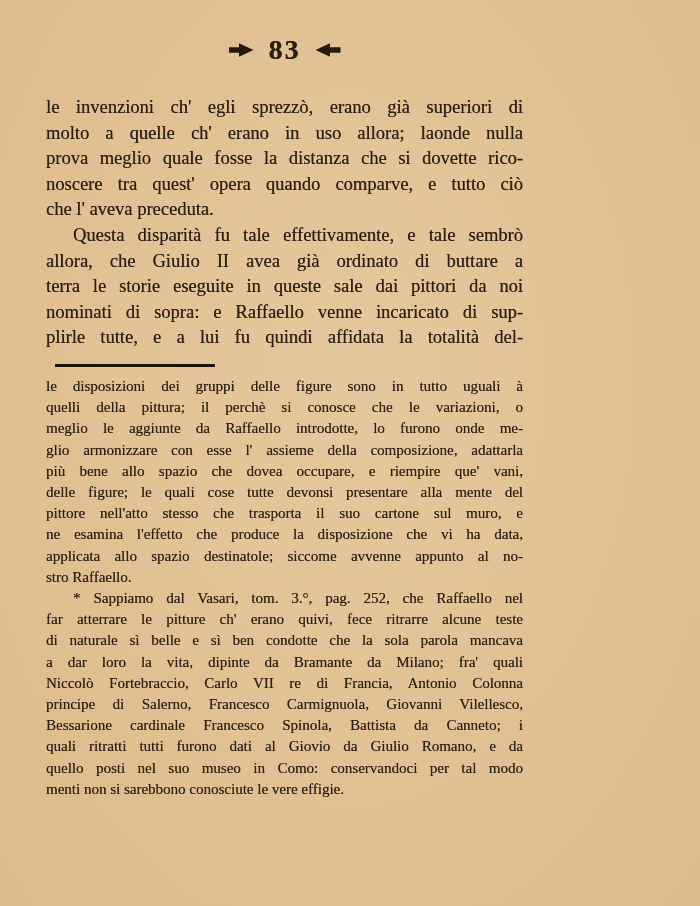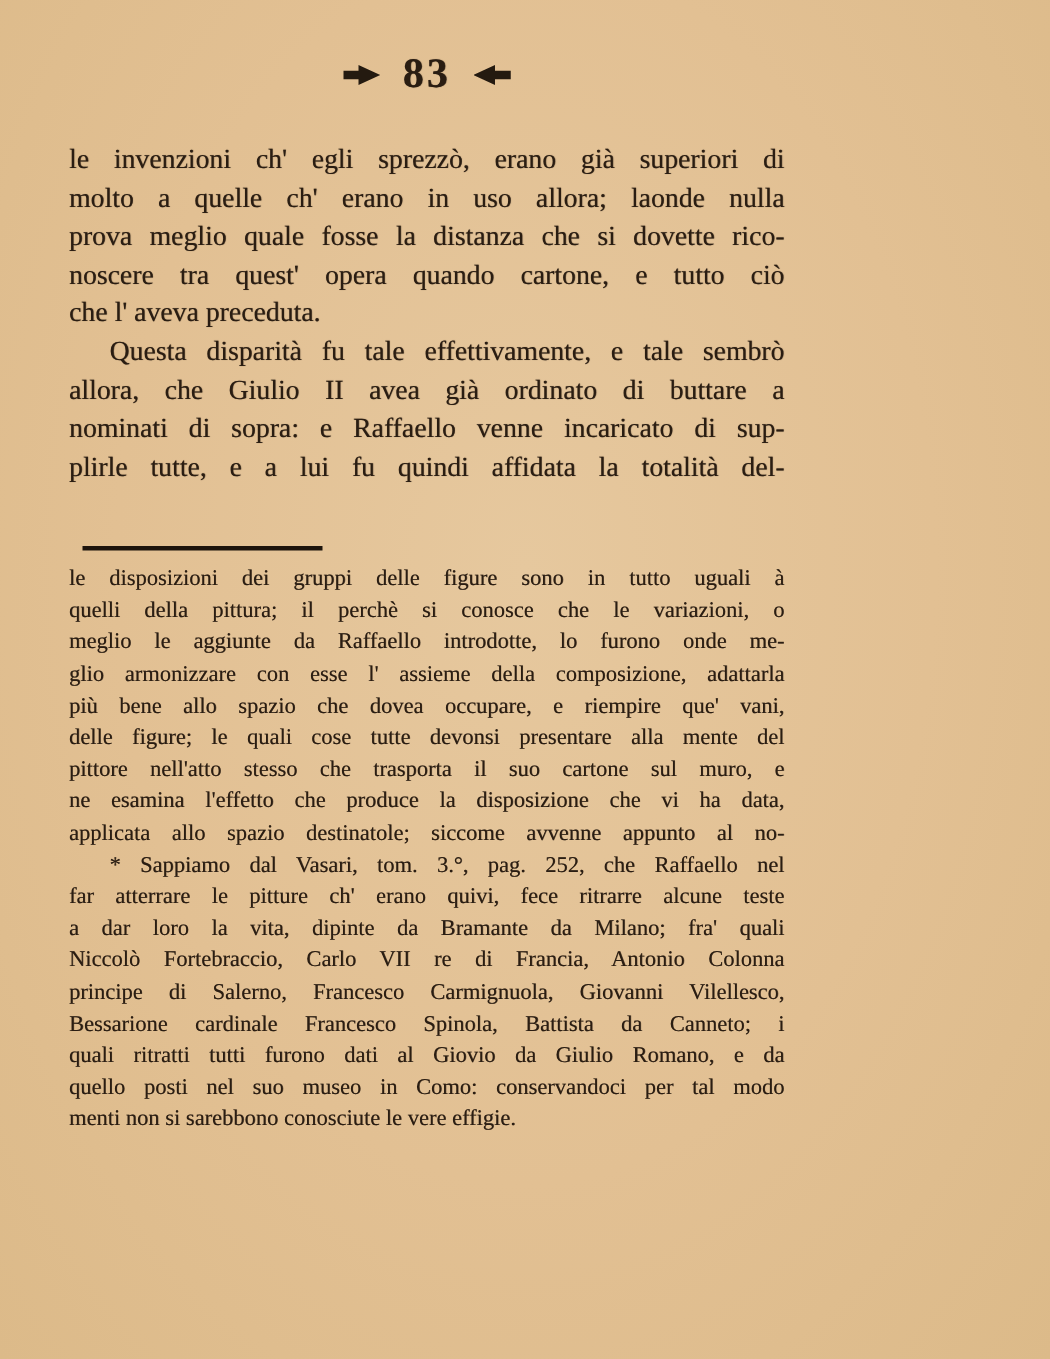--- a/index.html
+++ b/index.html
@@ -55,48 +55,51 @@
     <span class="fist fist-right"></span>
     <span class="page-number">83</span>
     <span class="fist fist-left"></span>
   </div>
 
   <div class="main-text">
     <div class="para">
         <div class="tline">le invenzioni ch' egli sprezzò, erano già superiori di</div>
         <div class="tline">molto a quelle ch' erano in uso allora; laonde nulla</div>
         <div class="tline">prova meglio quale fosse la distanza che si dovette rico-</div>
-        <div class="tline">noscere tra quest' opera quando cartone, e tutto ciò</div>
+        <div class="tline">noscere tra quest' opera quando comparve, e tutto ciò</div>
         <div class="tline tline-last">che l' aveva preceduta.</div>
       </div>
     <div class="para para-indent">
         <div class="tline">Questa disparità fu tale effettivamente, e tale sembrò</div>
         <div class="tline">allora, che Giulio II avea già ordinato di buttare a</div>
+        <div class="tline">terra le storie eseguite in queste sale dai pittori da noi</div>
         <div class="tline">nominati di sopra: e Raffaello venne incaricato di sup-</div>
         <div class="tline">plirle tutte, e a lui fu quindi affidata la totalità del-</div>
       </div>
   </div>
 
   <div class="separator"></div>
 
   <div class="footnote">
     <div class="para">
         <div class="tline">le disposizioni dei gruppi delle figure sono in tutto uguali à</div>
         <div class="tline">quelli della pittura; il perchè si conosce che le variazioni, o</div>
         <div class="tline">meglio le aggiunte da Raffaello introdotte, lo furono onde me-</div>
         <div class="tline">glio armonizzare con esse l' assieme della composizione, adattarla</div>
         <div class="tline">più bene allo spazio che dovea occupare, e riempire que' vani,</div>
         <div class="tline">delle figure; le quali cose tutte devonsi presentare alla mente del</div>
         <div class="tline">pittore nell'atto stesso che trasporta il suo cartone sul muro, e</div>
         <div class="tline">ne esamina l'effetto che produce la disposizione che vi ha data,</div>
         <div class="tline">applicata allo spazio destinatole; siccome avvenne appunto al no-</div>
+        <div class="tline tline-last">stro Raffaello.</div>
       </div>
     <div class="para para-indent">
         <div class="tline">* Sappiamo dal Vasari, tom. 3.°, pag. 252, che Raffaello nel</div>
         <div class="tline">far atterrare le pitture ch' erano quivi, fece ritrarre alcune teste</div>
+        <div class="tline">di naturale sì belle e sì ben condotte che la sola parola mancava</div>
         <div class="tline">a dar loro la vita, dipinte da Bramante da Milano; fra' quali</div>
         <div class="tline">Niccolò Fortebraccio, Carlo VII re di Francia, Antonio Colonna</div>
         <div class="tline">principe di Salerno, Francesco Carmignuola, Giovanni Vilellesco,</div>
         <div class="tline">Bessarione cardinale Francesco Spinola, Battista da Canneto; i</div>
         <div class="tline">quali ritratti tutti furono dati al Giovio da Giulio Romano, e da</div>
         <div class="tline">quello posti nel suo museo in Como: conservandoci per tal modo</div>
         <div class="tline tline-last">menti non si sarebbono conosciute le vere effigie.</div>
       </div>
   </div>
 

